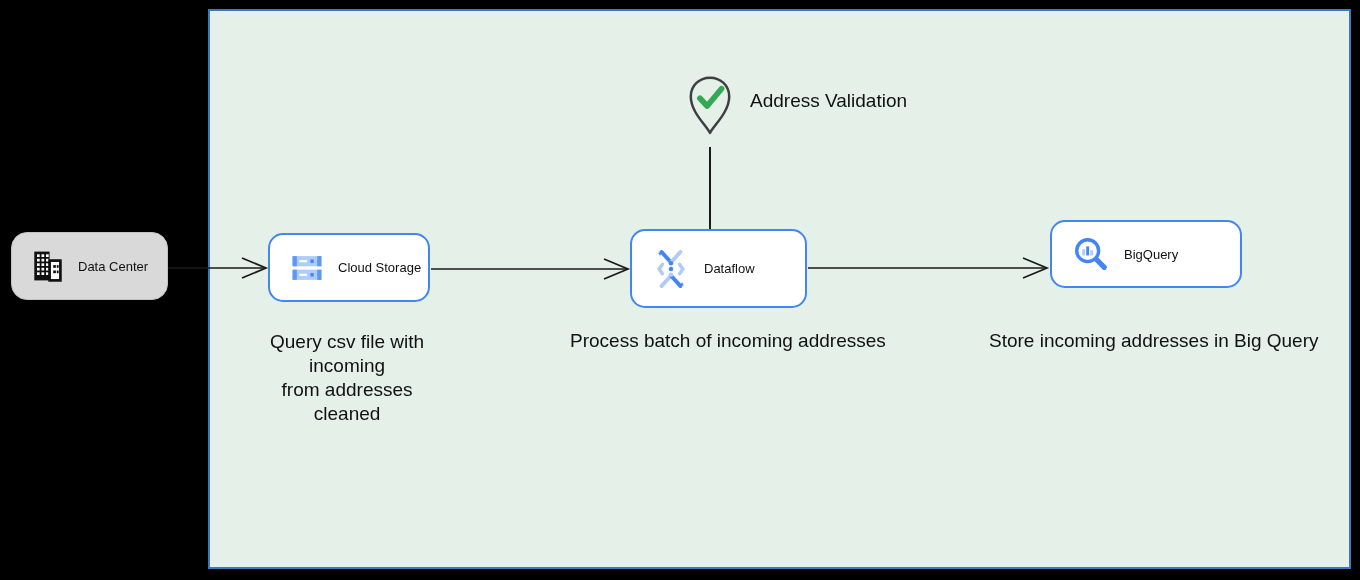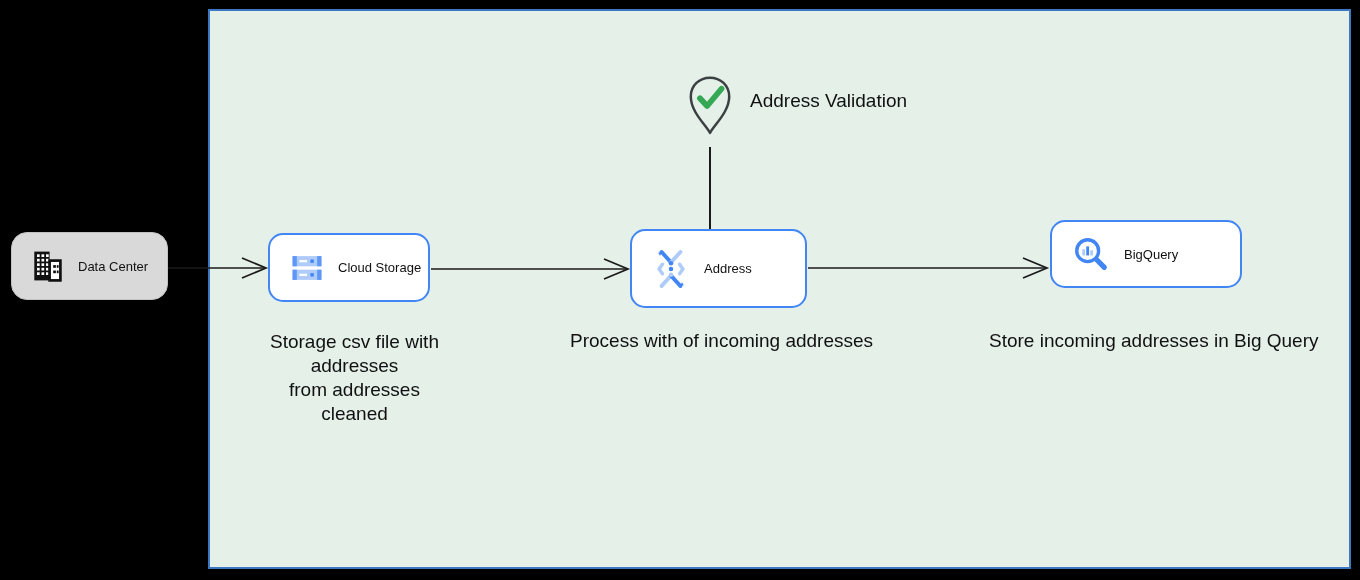--- a/index.html
+++ b/index.html
@@ -146,21 +146,21 @@
           <path d="M20 29 L10 40" stroke="#aecbfa" stroke-width="4"></path>
           <path d="M20 29 L30 40" stroke="#4285f4" stroke-width="4"></path>
         </g>
         <path d="M10 4 l-3.5 1 l2 3.2 z" fill="#4285f4"></path>
         <path d="M30 40 l3.5 -1 l-2 -3.2 z" fill="#4285f4"></path>
         <circle cx="20" cy="16" r="2.4" fill="#4285f4"></circle>
         <circle cx="20" cy="22" r="2.4" fill="#4285f4"></circle>
         <circle cx="20" cy="28" r="2.4" fill="#aecbfa"></circle>
       </svg>
     </span>
-    <span class="svc-label">Address</span>
+    <span class="svc-label">Dataflow</span>
   </div>
 
   <div class="node service" style="left:1050px;top:220px;width:192px;height:68px">
     <span class="svc-icon">
       <svg width="38" height="38" viewBox="0 0 40 40">
         <line x1="25" y1="25" x2="34" y2="34" stroke="#4285f4" stroke-width="5.5" stroke-linecap="round"></line>
         <circle cx="16.5" cy="16.5" r="11.5" fill="#ffffff" stroke="#4285f4" stroke-width="3.6"></circle>
         <rect x="10.8" y="15" width="3" height="6.5" fill="#aecbfa"></rect>
         <rect x="15" y="12" width="3" height="9.5" fill="#4285f4"></rect>
         <rect x="19.2" y="16" width="3" height="5.5" fill="#aecbfa"></rect>
@@ -173,23 +173,23 @@
     <svg width="48" height="62" viewBox="0 0 50 64">
       <path d="M25 60 C20 51 5 38 5 22 C5 10.7 14 2.5 25 2.5 C36 2.5 45 10.7 45 22 C45 38 30 51 25 60 Z" fill="none" stroke="#3c4043" stroke-width="2.6" stroke-linejoin="round"></path>
       <polyline points="14.5,24 22,32 37,14" fill="none" stroke="#34a853" stroke-width="6" stroke-linecap="round" stroke-linejoin="round"></polyline>
     </svg>
   </div>
   <div class="caption" style="left:750px;top:89px">
     <div>Address Validation</div>
   </div>
 
   <div class="caption" style="left:270px;top:330px">
-    <div>Storage csv file with</div>
-    <div>addresses</div>
+    <div>Query csv file with</div>
+    <div>incoming</div>
     <div>from addresses</div>
     <div>cleaned</div>
   </div>
 
-  <div class="caption" style="left:570px;top:329px">Process with of incoming addresses</div>
+  <div class="caption" style="left:570px;top:329px">Process batch of incoming addresses</div>
 
   <div class="caption" style="left:989px;top:329px">Store incoming addresses in Big Query</div>
 
 </div>
 
 </body></html>

